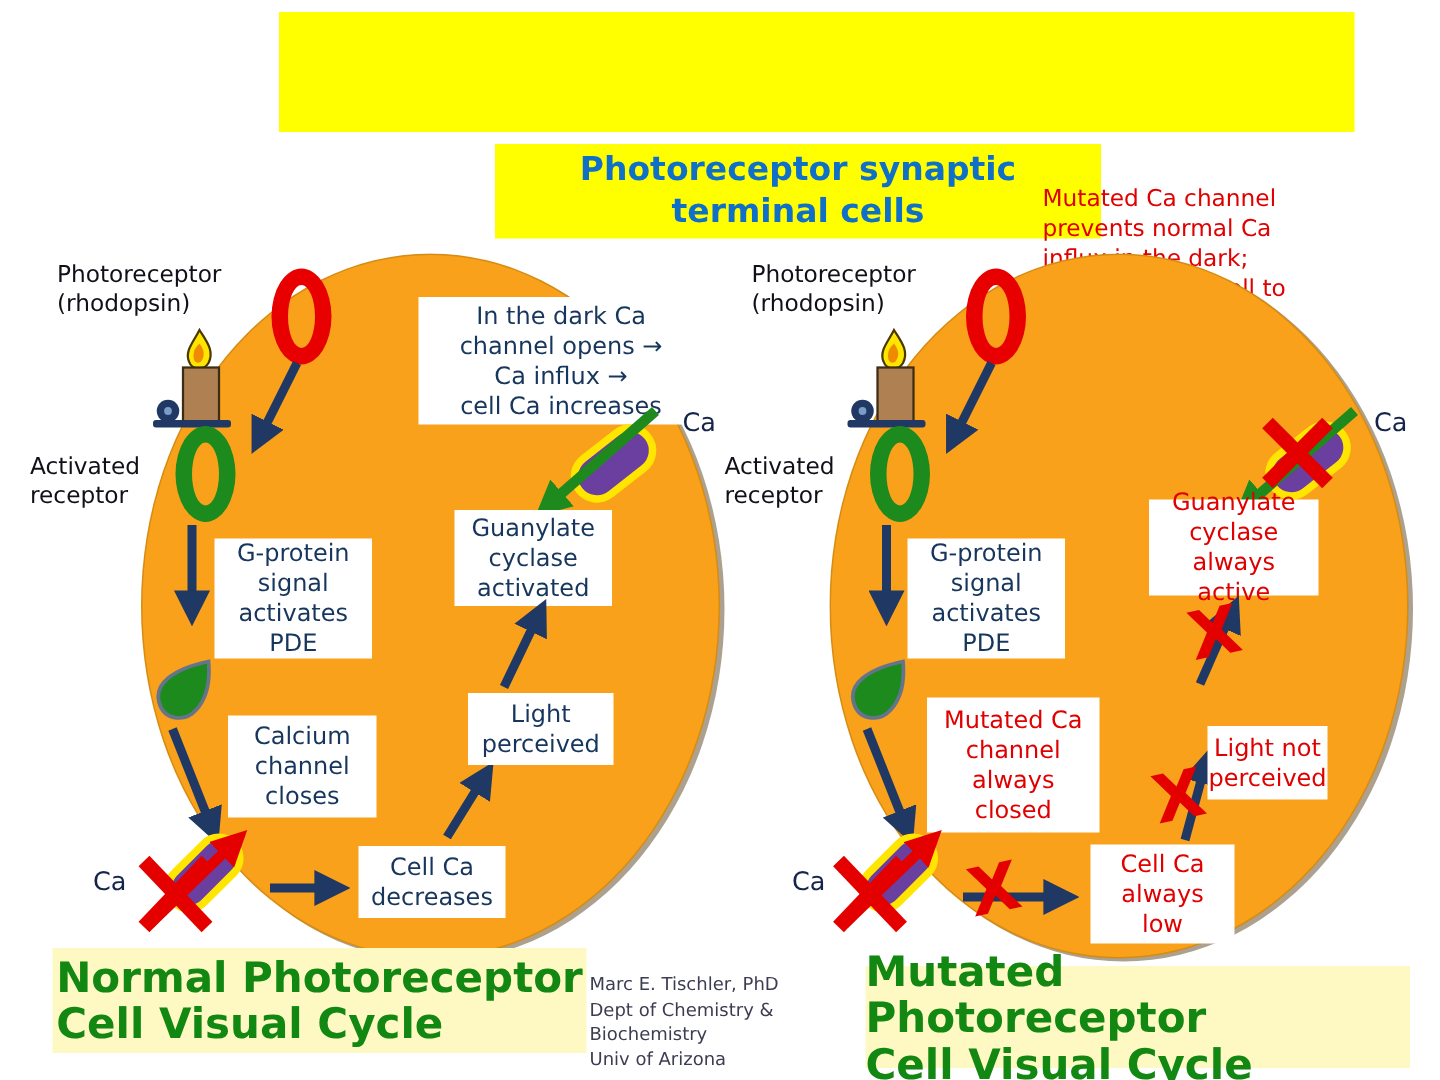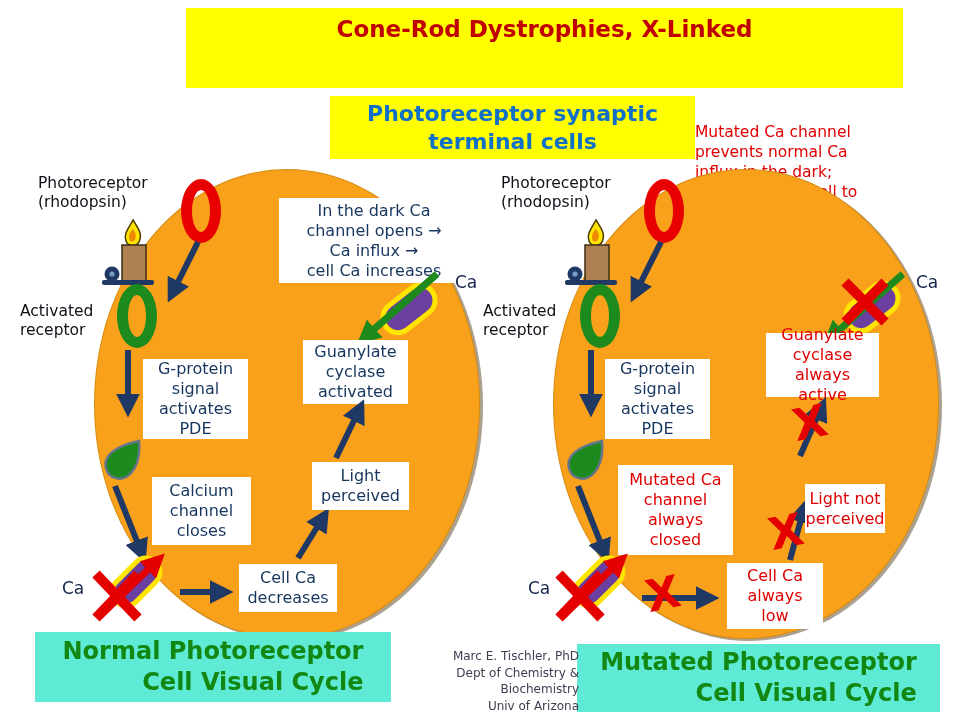--- a/index.html
+++ b/index.html
@@ -8,46 +8,46 @@
     font-family:"DejaVu Sans","Liberation Sans",sans-serif;
   }
   .abs{position:absolute;}
   .pre{white-space:pre-line;}
   .banner{
     left:186px;top:8px;width:717px;height:80px;background:#FFFF00;text-align:center;
   }
   .banner-title{margin-top:8px;font-size:23px;font-weight:bold;color:#C00000;}
   .banner-sub{margin-top:13px;font-size:18px;font-weight:bold;color:#C00000;}
   .synaptic{
-    left:330px;top:96px;width:365px;height:63px;background:#FFFF00;text-align:center;
+    left:330px;top:96px;width:404px;height:63px;background:#FFFF00;text-align:center;
     font-size:22px;font-weight:bold;color:#1070C8;line-height:28px;padding-top:4px;box-sizing:border-box;
   }
   .note{
     left:695px;top:122px;width:262px;text-align:left;color:#E00000;
     font-size:15.5px;line-height:20px;
   }
   .cell{
     border-radius:50%;background:#F9A11B;width:384px;height:468px;top:169px;
     border:1px solid rgba(150,100,0,.35);box-shadow:3px 2px 0 rgba(70,45,5,.45);
   }
   .cell.left{left:94px;}
   .cell.right{left:553px;}
   .blacklabel{color:#101018;font-size:15.5px;line-height:19px;text-align:left;}
   .ca{color:#14244a;font-size:17px;font-weight:500;}
   .box{
     background:#ffffff;text-align:center;color:#17365D;font-size:16px;line-height:20px;
     display:flex;align-items:center;justify-content:center;box-sizing:border-box;padding:2px 4px;
   }
   .box.red{color:#E00000;}
   .footerbox{
-    background:#5eead4;text-align:right;color:#128812;font-weight:bold;font-size:24px;line-height:31px;
+    background:#fef9c3;text-align:left;color:#128812;font-weight:bold;font-size:28px;line-height:31px;
     display:flex;align-items:center;justify-content:center;
   }
   .credit{
-    left:393px;top:648px;width:186px;text-align:right;color:#3d3d52;font-size:12px;line-height:16.5px;
+    left:393px;top:648px;width:186px;text-align:left;color:#3d3d52;font-size:12px;line-height:16.5px;
   }
   .ring{border-radius:50%;width:18px;height:42px;background:transparent;}
   .ring.red{border:11px solid #E80000;}
   .ring.green{border:11px solid #1C8A1C;}
   .xmark{
     color:#E50000;font-weight:900;font-size:44px;line-height:1;width:44px;text-align:center;
     transform:rotate(-12deg);
   }
   svg.arr{overflow:visible;}
 </style>
@@ -64,21 +64,20 @@
       <marker id="ah-green" viewBox="0 0 10 10" refX="6" refY="5" markerWidth="3.4" markerHeight="3.4" orient="auto">
           <path d="M0,0 L10,5 L0,10 z" fill="#1E8A1E"></path>
         </marker>
       <marker id="ah-red" viewBox="0 0 10 10" refX="6" refY="5" markerWidth="3.4" markerHeight="3.4" orient="auto">
           <path d="M0,0 L10,5 L0,10 z" fill="#E50000"></path>
         </marker>
     </defs>
   </svg>
 
   <div class="abs banner">
-    <div class="banner-title">Cone-Rod Dystrophies, X-Linked</div>
   </div>
 
   <div class="abs synaptic pre">Photoreceptor synaptic
 terminal cells</div>
 
   <div class="abs note pre">Mutated Ca channel
 prevents normal Ca
 influx in the dark;
 photoreceptor cell to
 bipolar cell signal

